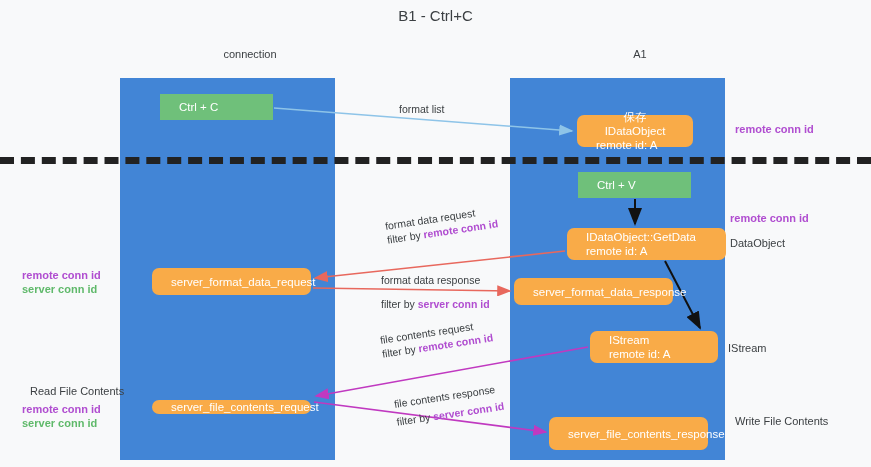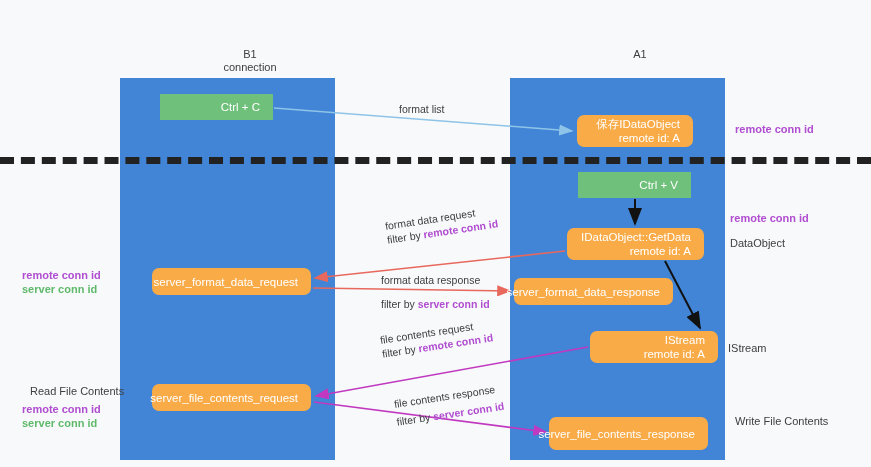--- a/index.html
+++ b/index.html
@@ -34,40 +34,40 @@
 
   
   #divider{
     left:0;top:157px;width:871px;height:0;
     border-top:7px dashed #222;
   }
 
   
   .node{
     box-sizing:border-box;
-    display:flex;align-items:flex-end;justify-content:center;
+    display:flex;align-items:flex-start;justify-content:center;
     flex-direction:column;
     text-align:center;
     color:#ffffff;
     font-size:11.5px;
     line-height:14px;
-    padding:3px 13px;
+    padding:3px 19px;
   }
   .node.green{background:#6fc07a;}
   .node.orange{background:#f9ab48;border-radius:7px;}
   .node .l2{display:block;}
 
   #n-ctrlc{left:160px;top:94px;width:113px;height:26px;}
   #n-idataobject{left:577px;top:115px;width:116px;height:32px;}
   #n-ctrlv{left:578px;top:172px;width:113px;height:26px;}
-  #n-getdata{left:567px;top:228px;width:137px;height:32px;}
+  #n-getdata{left:567px;top:228px;width:159px;height:32px;}
   #n-sfdreq{left:152px;top:268px;width:159px;height:27px;}
   #n-sfdresp{left:514px;top:278px;width:159px;height:27px;}
   #n-istream{left:590px;top:331px;width:128px;height:32px;}
-  #n-sfcreq{left:152px;top:384px;width:159px;height:27px;}
+  #n-sfcreq{left:152px;top:400px;width:159px;height:14px;}
   #n-sfcresp{left:549px;top:417px;width:159px;height:33px;}
 
   
   .side{font-size:11px;line-height:14px;}
   .magenta{color:#b04dd0;font-weight:bold;}
   .green-t{color:#5fb96a;font-weight:bold;}
   .plain{color:#3c4043;}
 
   #s-remote-top{left:735px;top:122px;}
   #s-remote-mid{left:730px;top:211px;}
@@ -118,27 +118,27 @@
   <line x1="313" y1="288" x2="510" y2="291" stroke="#e8685d" stroke-width="1.6" marker-end="url(#ah-red)"></line>
 
   <line x1="665" y1="261" x2="700" y2="328" stroke="#111111" stroke-width="2" marker-end="url(#ah-blk)"></line>
 
   <line x1="588" y1="347" x2="316" y2="396" stroke="#c039c0" stroke-width="1.6" marker-end="url(#ah-mag)"></line>
 
   <line x1="314" y1="402" x2="546" y2="432" stroke="#c039c0" stroke-width="1.6" marker-end="url(#ah-mag)"></line>
 </svg>
 
 <div class="abs" id="title" style="z-index:3">
+  <div>B1 - Ctrl+C</div>
 </div>
 
 <div class="abs lane" id="lane-b1" style="z-index:0"></div>
 <div class="abs lane" id="lane-a1" style="z-index:0"></div>
 
 <div class="abs lane-head" id="head-b1" style="z-index:3">
-  <div>B1</div>
   <div>connection</div>
 </div>
 <div class="abs lane-head" id="head-a1" style="z-index:3">
   <div>A1</div>
 </div>
 
 <div class="abs" id="divider" style="z-index:4"></div>
 
 <div class="abs node green" id="n-ctrlc" style="z-index:5">
   <span>Ctrl + C</span>

